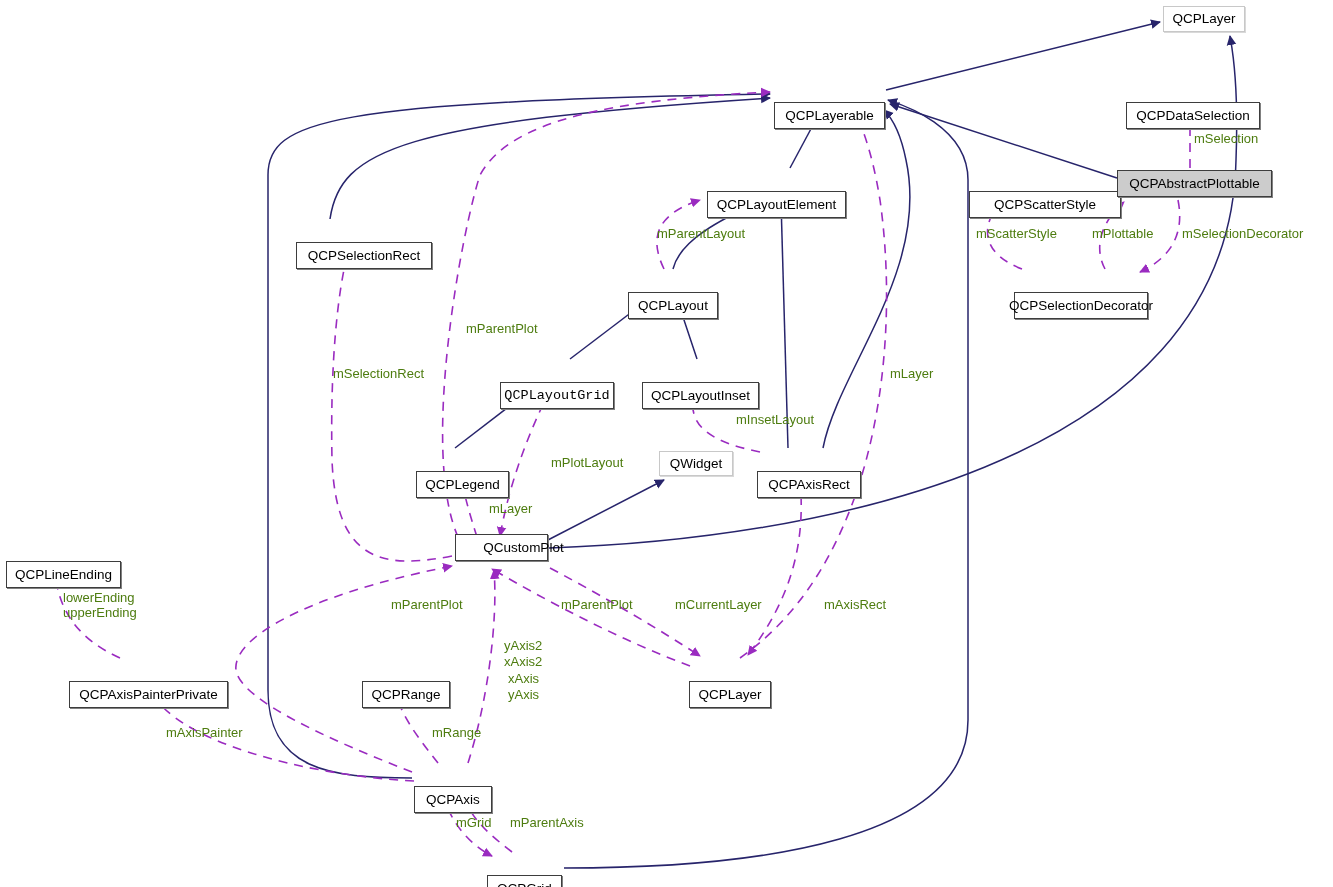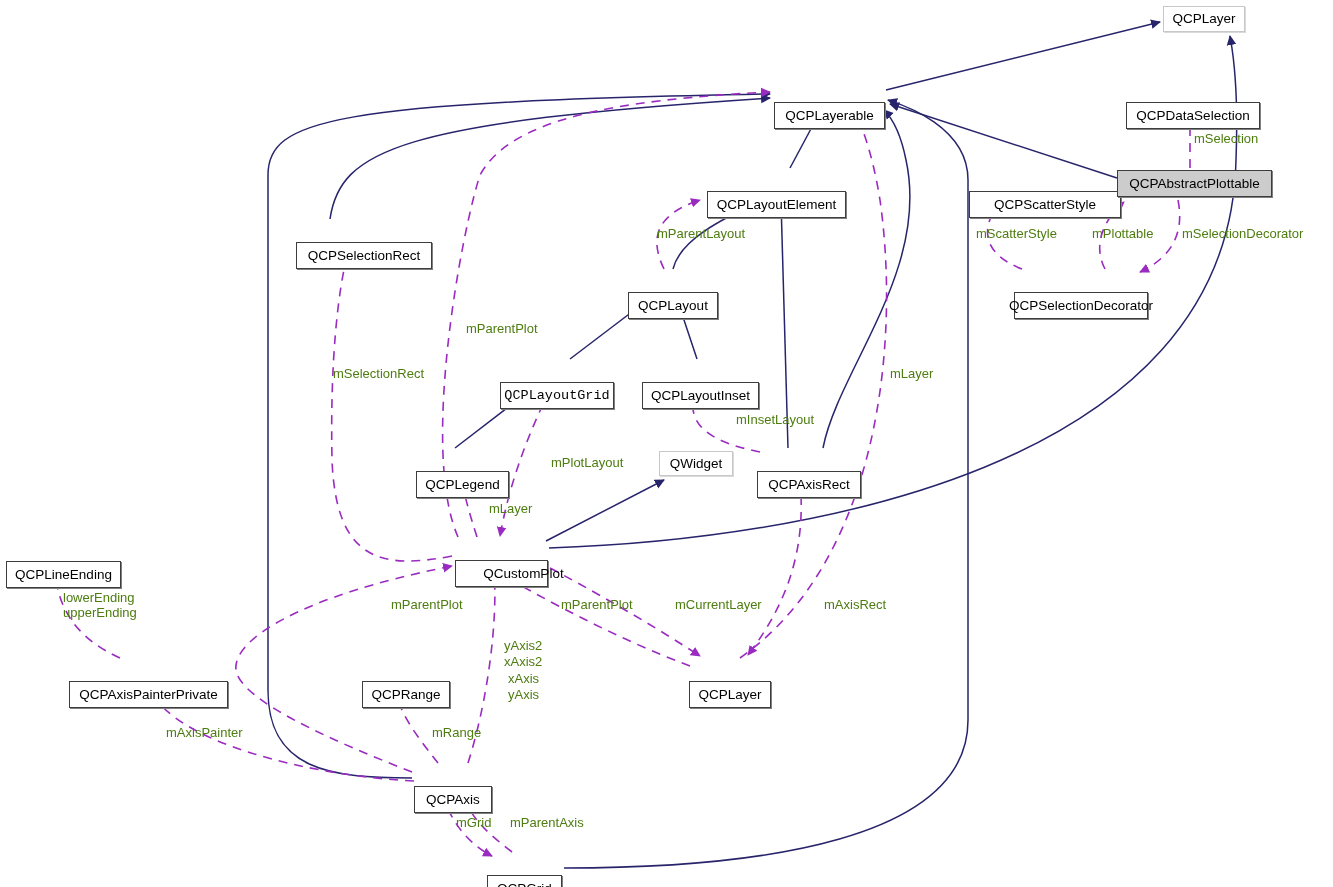--- a/index.html
+++ b/index.html
@@ -129,21 +129,21 @@
   <div class="node current" style="left:1117px;top:170px;width:155px;height:27px;">QCPAbstractPlottable</div>
   <div class="node strong" style="left:296px;top:221px;width:136px;height:27px;">QCPSelectionRect</div>
   <div class="node strong" style="left:628px;top:271px;width:90px;height:27px;">QCPLayout</div>
   <div class="node strong" style="left:1014px;top:271px;width:134px;height:27px;">QCPSelectionDecorator</div>
   <div class="node strong" style="left:500px;top:361px;width:114px;height:27px;font-family:Liberation Mono, monospace;">QCPLayoutGrid</div>
   <div class="node strong" style="left:642px;top:361px;width:117px;height:27px;">QCPLayoutInset</div>
   <div class="node strong" style="left:416px;top:450px;width:93px;height:27px;">QCPLegend</div>
   <div class="node weak" style="left:659px;top:451px;width:74px;height:25px;">QWidget</div>
   <div class="node strong" style="left:757px;top:450px;width:104px;height:27px;">QCPAxisRect</div>
   <div class="node strong" style="left:6px;top:540px;width:115px;height:27px;">QCPLineEnding</div>
-  <div class="node strong" style="left:455px;top:539px;width:93px;height:27px;padding-left:44px;">QCustomPlot</div>
+  <div class="node strong" style="left:455px;top:513px;width:93px;height:27px;padding-left:44px;">QCustomPlot</div>
   <div class="node strong" style="left:69px;top:660px;width:159px;height:27px;">QCPAxisPainterPrivate</div>
   <div class="node strong" style="left:362px;top:660px;width:88px;height:27px;">QCPRange</div>
   <div class="node strong" style="left:689px;top:660px;width:82px;height:27px;">QCPLayer</div>
   <div class="node strong" style="left:414px;top:765px;width:78px;height:27px;">QCPAxis</div>
   <div class="node strong" style="left:487px;top:854px;width:75px;height:27px;">QCPGrid</div>
 
   <div class="elabel" style="left:1194px;top:131px;">mSelection</div>
   <div class="elabel" style="left:657px;top:226px;">mParentLayout</div>
   <div class="elabel" style="left:976px;top:226px;">mScatterStyle</div>
   <div class="elabel" style="left:1092px;top:226px;">mPlottable</div>

